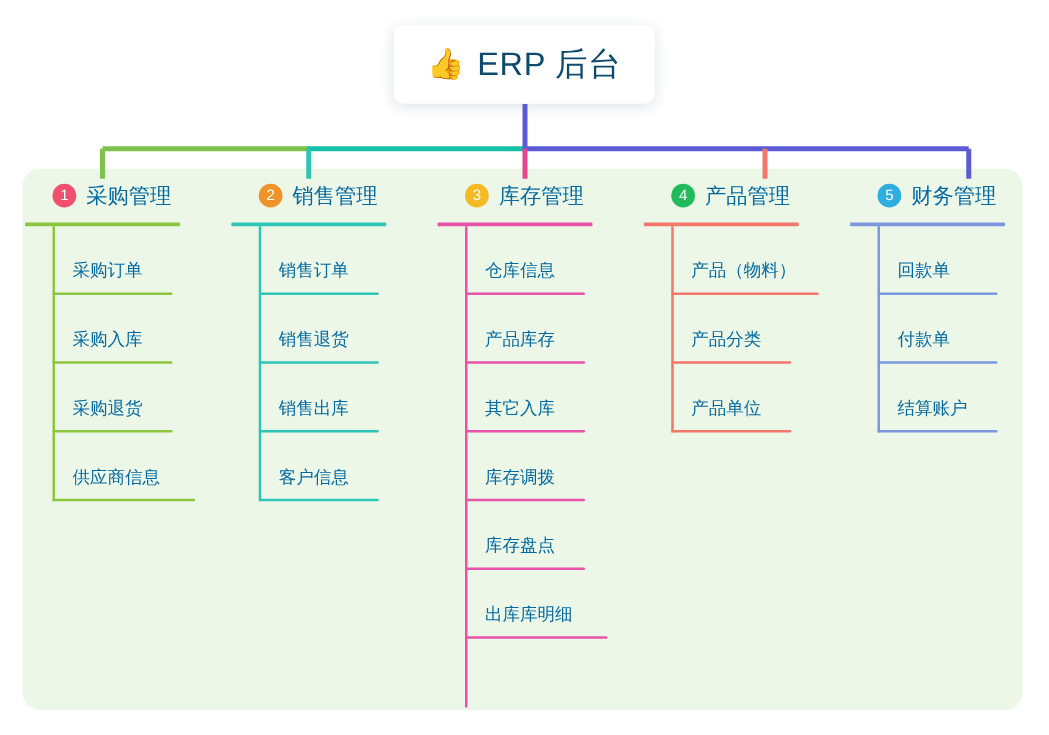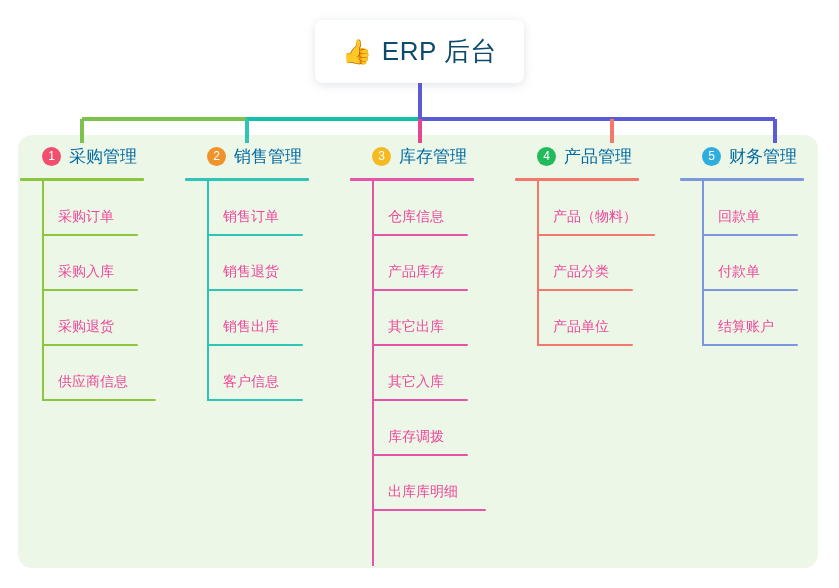--- a/index.html
+++ b/index.html
@@ -119,21 +119,21 @@
   .leaf {
     position: relative;
     height: 55px;
     box-sizing: border-box;
   }
   .leaf-label {
     position: absolute;
     left: 38px;
     bottom: 10px;
     font-size: 14px;
-    color: #ec4899;
+    color: #0369a1;
     white-space: nowrap;
   }
   .leaf-rule {
     position: absolute;
     left: 22px;
     bottom: 0;
     height: 2px;
     border-radius: 1px;
   }
 </style>
@@ -227,29 +227,29 @@
           <div class="spine" style="background: rgb(230, 83, 168); height: 385px;"></div>
           <div class="leaf">
             <span class="leaf-label">仓库信息</span>
             <div class="leaf-rule" style="width: 96px; background: rgb(230, 83, 168);"></div>
           </div>
           <div class="leaf">
             <span class="leaf-label">产品库存</span>
             <div class="leaf-rule" style="width: 96px; background: rgb(230, 83, 168);"></div>
           </div>
           <div class="leaf">
-            <span class="leaf-label">其它出库</span>
-            <div class="leaf-rule" style="width: 96px; background: rgb(230, 83, 168);"></div>
-          </div>
-          <div class="leaf">
             <span class="leaf-label">其它入库</span>
             <div class="leaf-rule" style="width: 96px; background: rgb(230, 83, 168);"></div>
           </div>
           <div class="leaf">
             <span class="leaf-label">库存调拨</span>
+            <div class="leaf-rule" style="width: 96px; background: rgb(230, 83, 168);"></div>
+          </div>
+          <div class="leaf">
+            <span class="leaf-label">库存盘点</span>
             <div class="leaf-rule" style="width: 96px; background: rgb(230, 83, 168);"></div>
           </div>
           <div class="leaf">
             <span class="leaf-label">出库库明细</span>
             <div class="leaf-rule" style="width: 114px; background: rgb(230, 83, 168);"></div>
           </div>
         </div>
       </div>
       <div class="column" style="left: 515px;">
         <div class="col-head">

